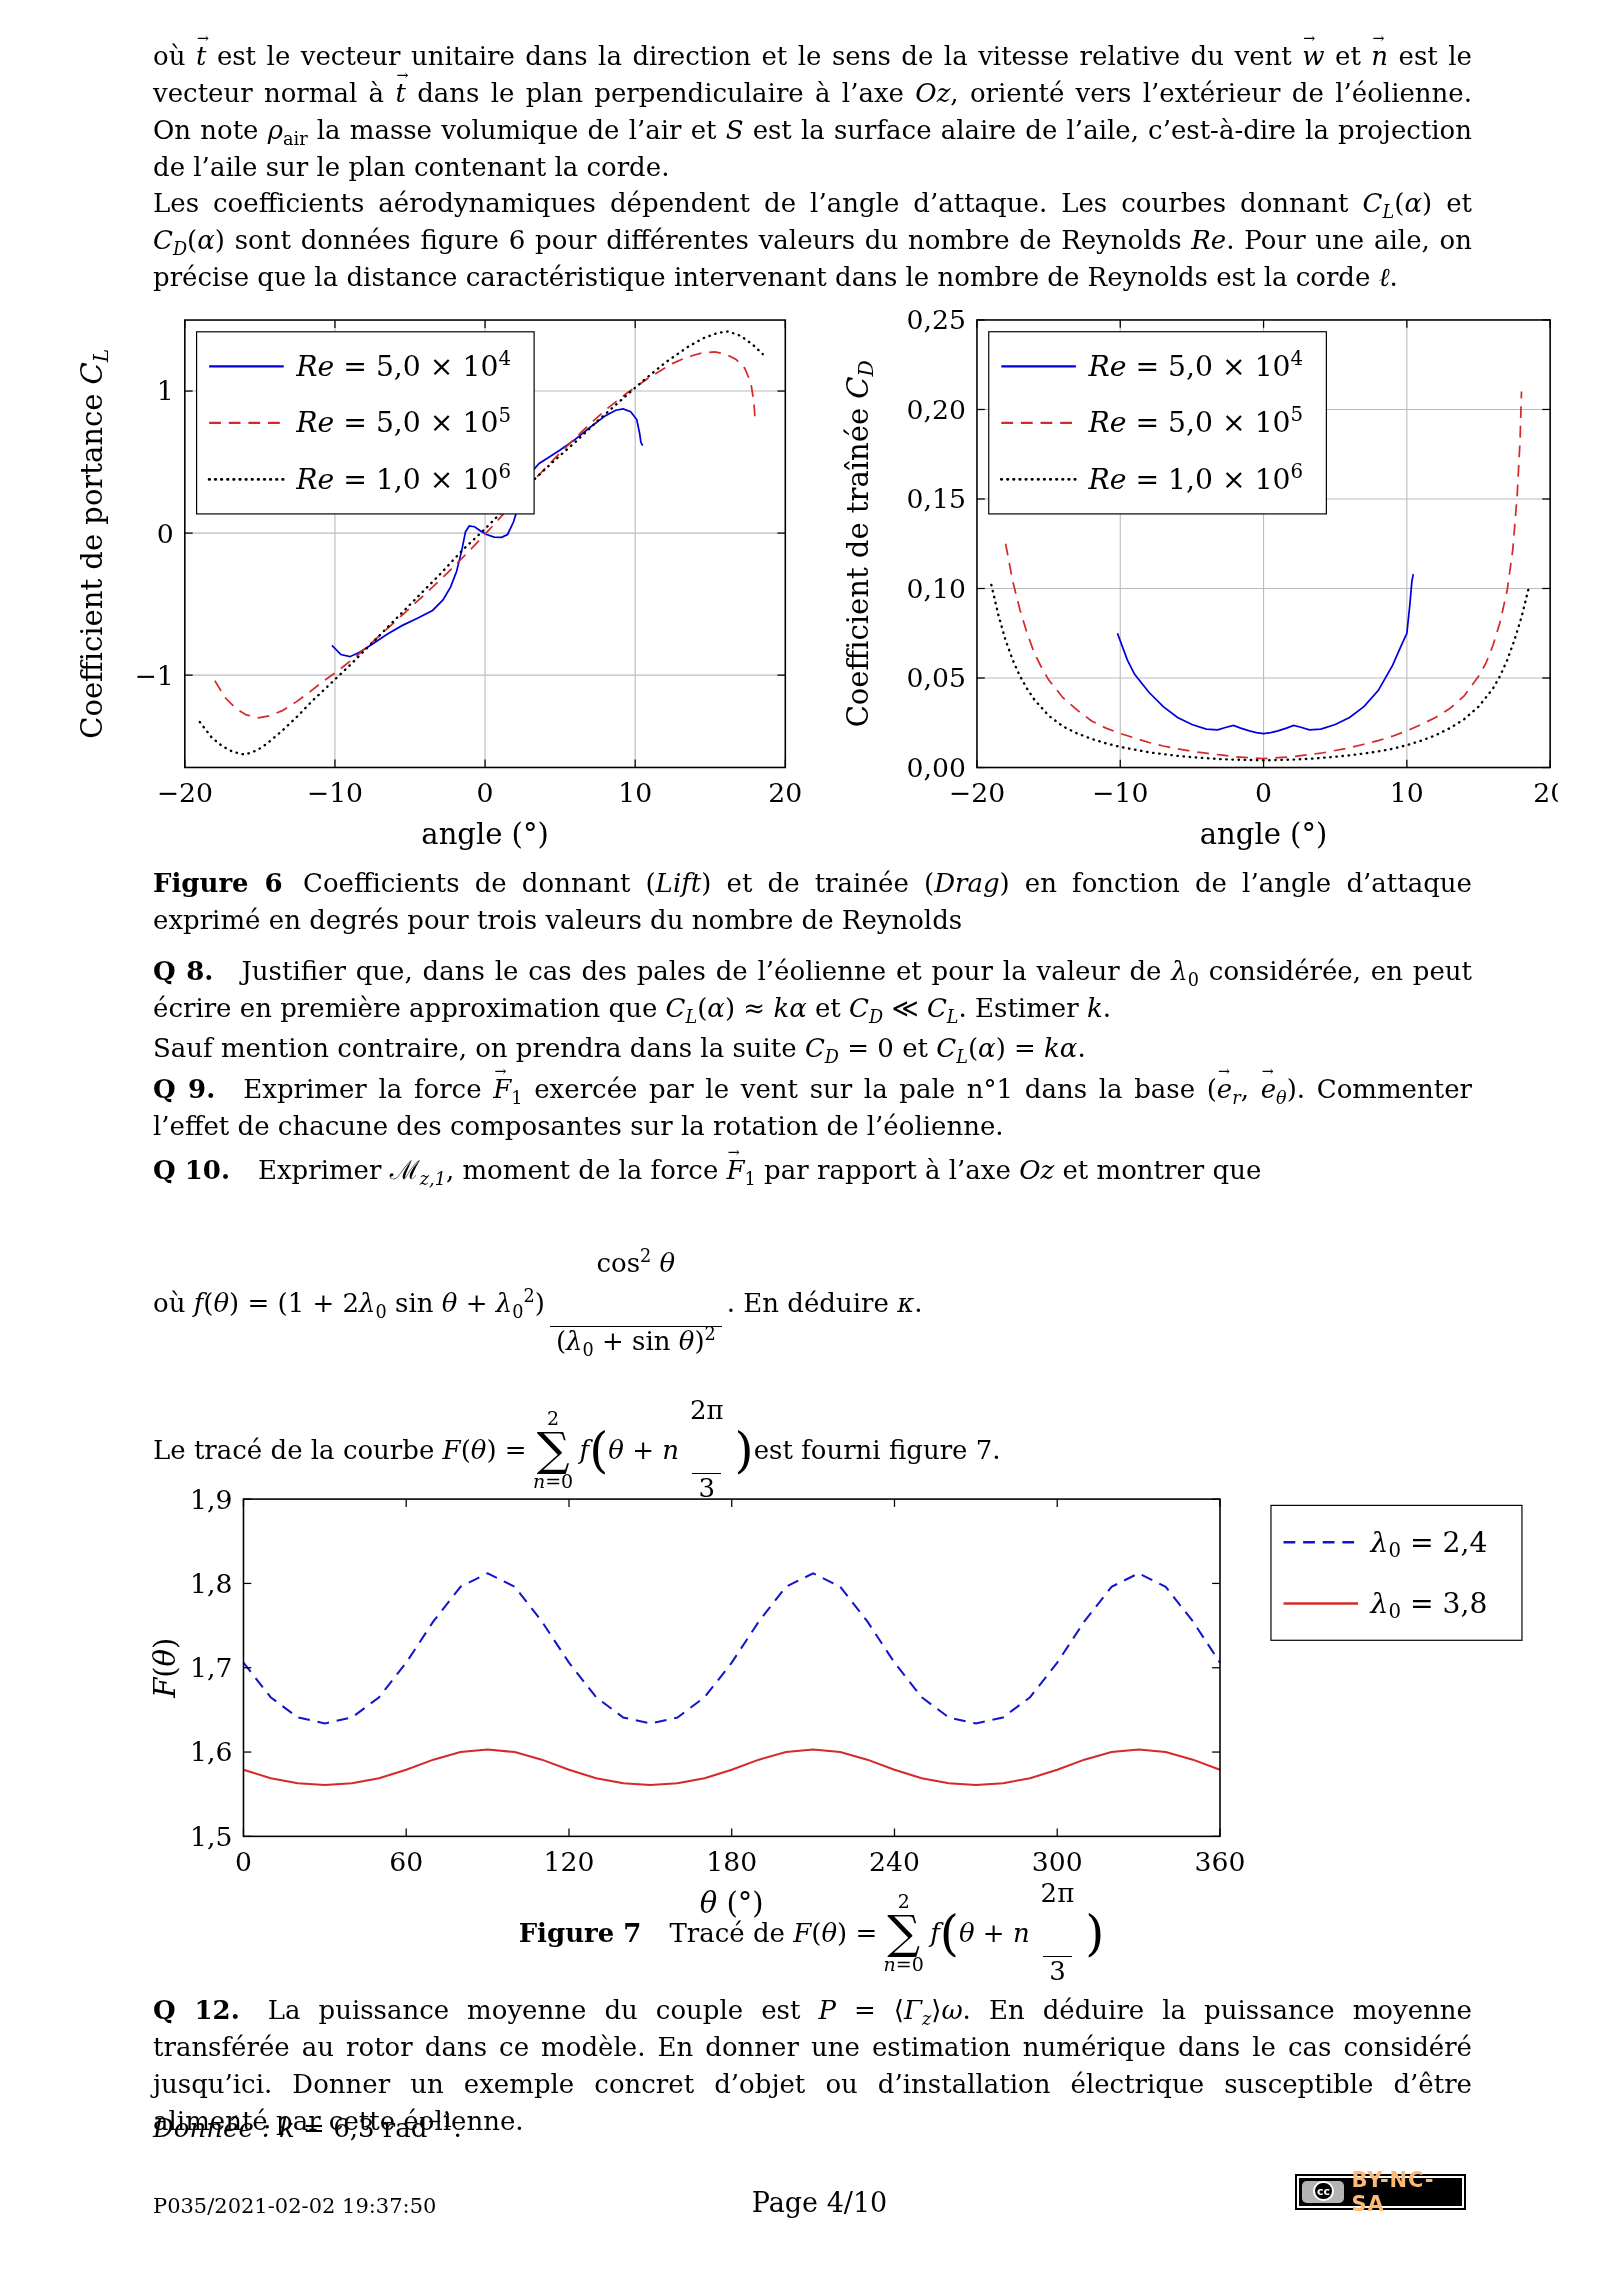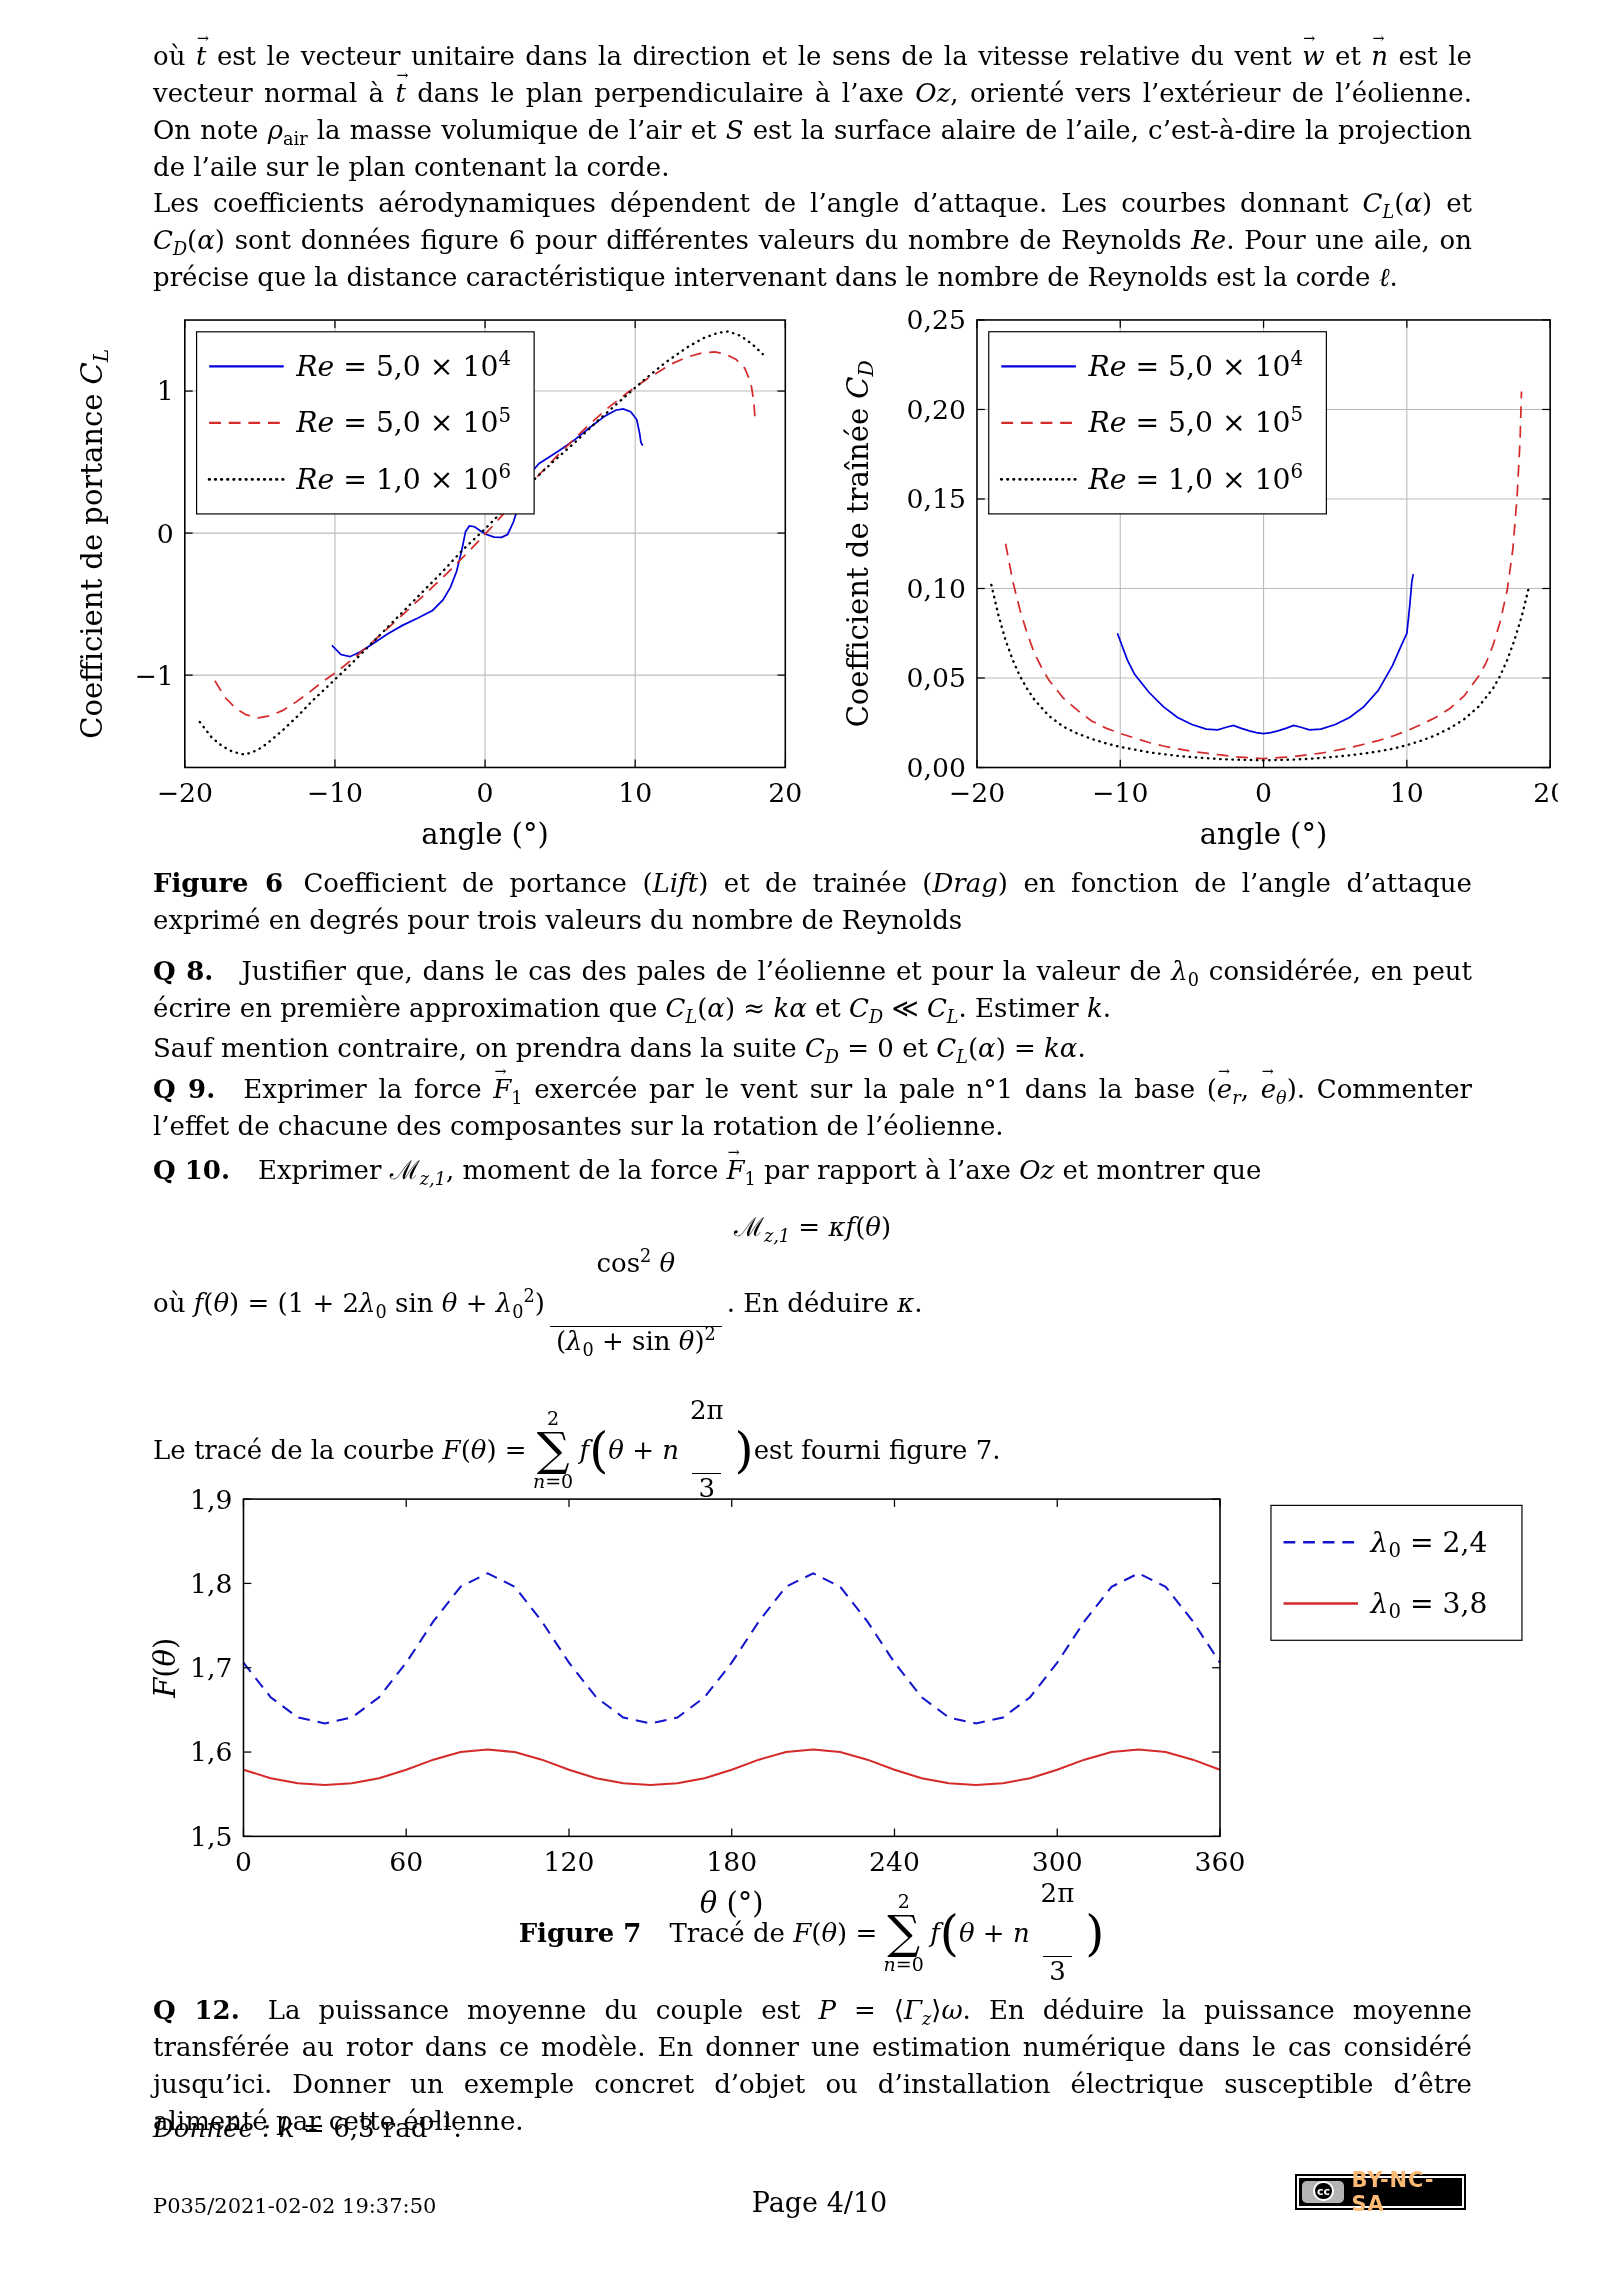--- a/index.html
+++ b/index.html
@@ -138,31 +138,30 @@
       <text x="66" y="300" font-size="37" text-anchor="middle" fill="#000" font-family="DejaVu Serif, serif" transform="rotate(-90 66 300)"><tspan dy="0">Coefficient de traînée </tspan><tspan dy="0" font-style="italic">C</tspan><tspan dy="6.66" font-size="25.9" font-style="italic">D</tspan></text>
       <rect x="220" y="30" width="430" height="232" fill="#fff" stroke="#000" stroke-width="1.5"></rect>
       <line x1="236" y1="74" x2="331" y2="74" stroke="#0000dd" stroke-width="2.8000000000000003"></line>
       <text x="347" y="86" font-size="36" text-anchor="start" fill="#000" font-family="DejaVu Serif, serif"><tspan dy="0" font-style="italic">Re</tspan><tspan dy="0"> = 5,0 × 10</tspan><tspan dy="-13.68" font-size="25.2">4</tspan></text>
       <line x1="236" y1="146" x2="331" y2="146" stroke="#d42a2a" stroke-width="2.8000000000000003" stroke-dasharray="15 10"></line>
       <text x="347" y="158" font-size="36" text-anchor="start" fill="#000" font-family="DejaVu Serif, serif"><tspan dy="0" font-style="italic">Re</tspan><tspan dy="0"> = 5,0 × 10</tspan><tspan dy="-13.68" font-size="25.2">5</tspan></text>
       <line x1="236" y1="218" x2="331" y2="218" stroke="#000000" stroke-width="3.6" stroke-dasharray="0.6 7.2" stroke-linecap="round"></line>
       <text x="347" y="230" font-size="36" text-anchor="start" fill="#000" font-family="DejaVu Serif, serif"><tspan dy="0" font-style="italic">Re</tspan><tspan dy="0"> = 1,0 × 10</tspan><tspan dy="-13.68" font-size="25.2">6</tspan></text>
     </svg>
 
-  <p class="tb" style="top:865px"><span class="caplabel">Figure 6</span><span><span>Coefficient de portance (</span><span class="m-i">Lift</span><span>) et de trainée (</span><span class="m-i">Drag</span><span>) en fonction de l’angle d’attaque exprimé en degrés pour trois valeurs du nombre de Reynolds</span></span></p>
+  <p class="tb" style="top:865px"><span class="caplabel">Figure 6</span><span><span>Coefficients de donnant (</span><span class="m-i">Lift</span><span>) et de trainée (</span><span class="m-i">Drag</span><span>) en fonction de l’angle d’attaque exprimé en degrés pour trois valeurs du nombre de Reynolds</span></span></p>
 
   <p class="tb" style="top:953px"><span class="qlabel">Q 8.</span><span><span>Justifier que, dans le cas des pales de l’éolienne et pour la valeur de </span><span class="m-i">λ</span><span class="m-sub">0</span><span> considérée, en peut écrire en première approximation que </span><span class="m-i">C</span><span class="m-i m-sub">L</span><span>(</span><span class="m-i">α</span><span>) ≈ </span><span class="m-i">kα</span><span> et </span><span class="m-i">C</span><span class="m-i m-sub">D</span><span> ≪ </span><span class="m-i">C</span><span class="m-i m-sub">L</span><span>. Estimer </span><span class="m-i">k</span><span>.</span></span></p>
 
   <p class="tb" style="top:1030px"><span>Sauf mention contraire, on prendra dans la suite </span><span class="m-i">C</span><span class="m-i m-sub">D</span><span> = 0 et </span><span class="m-i">C</span><span class="m-i m-sub">L</span><span>(</span><span class="m-i">α</span><span>) = </span><span class="m-i">kα</span><span>.</span></p>
 
   <p class="tb" style="top:1071px"><span class="qlabel">Q 9.</span><span><span>Exprimer la force </span><span class="m-i m-vec">F</span><span class="m-sub">1</span><span> exercée par le vent sur la pale n°1 dans la base (</span><span class="m-i m-vec">e</span><span class="m-i m-sub">r</span><span>, </span><span class="m-i m-vec">e</span><span class="m-i m-sub">θ</span><span>). Commenter l’effet de chacune des composantes sur la rotation de l’éolienne.</span></span></p>
 
   <p class="tb" style="top:1152px"><span class="qlabel">Q 10.</span><span><span>Exprimer </span><span>ℳ</span><span class="m-i m-sub">z,1</span><span>, moment de la force </span><span class="m-i m-vec">F</span><span class="m-sub">1</span><span> par rapport à l’axe </span><span class="m-i">Oz</span><span> et montrer que</span></span></p>
 
-  <p class="tb center" style="top:1209px"><span>ℳ</span><span class="m-i m-sub">z,1</span><span> = </span><span class="m-i">κf</span><span>(</span><span class="m-i">θ</span><span>)</span></p>
 
   <div class="eqflex" style="top:1256px;height:94px">
     <span><span>où </span><span class="m-i">f</span><span>(</span><span class="m-i">θ</span><span>) = (1 + 2</span><span class="m-i">λ</span><span class="m-sub">0</span><span> sin </span><span class="m-i">θ</span><span> + </span><span class="m-i">λ</span><span class="m-sub">0</span><span class="m-sup">2</span><span>)</span></span>
     <span class="frac">
         <span class="num"><span>cos</span><span class="m-sup">2</span><span> </span><span class="m-i">θ</span></span>
         <span class="den"><span>(</span><span class="m-i">λ</span><span class="m-sub">0</span><span> + sin </span><span class="m-i">θ</span><span>)</span><span class="m-sup">2</span></span>
       </span>
     <span><span>. En déduire </span><span class="m-i">κ</span><span>.</span></span>
   </div>
 

